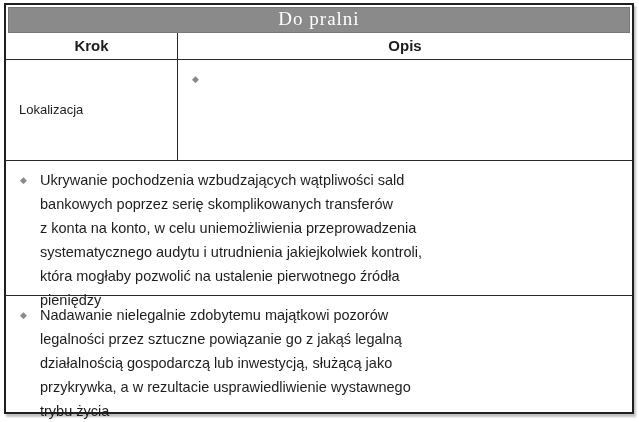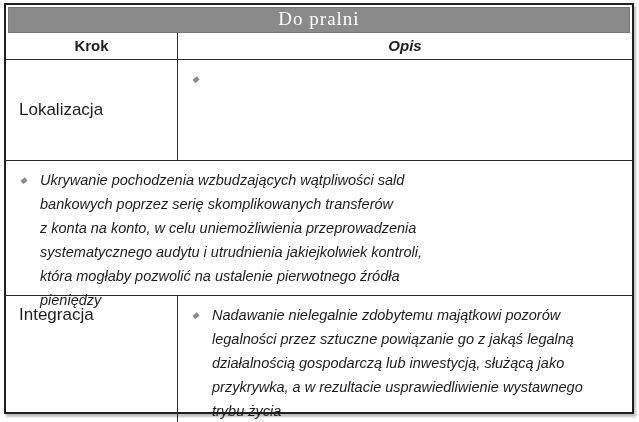--- a/index.html
+++ b/index.html
@@ -41,29 +41,29 @@
   .grid{flex:1 1 auto;display:flex;flex-direction:column;}
 
   .row{display:flex;border-bottom:1.6px solid var(--row-line);}
   .row:last-child{border-bottom:none;}
 
   .step-cell{
     flex:0 0 172px;width:172px;
     border-right:1.6px solid var(--row-line);
     padding-left:13px;
   }
-  .desc-cell{flex:1 1 auto;font-style:italic;}
+  .desc-cell{flex:1 1 auto;}
 
   .header-row{flex:0 0 26.5px;height:26.5px;border-bottom:1.8px solid var(--row-line);}
   .header-row .cell{
     display:flex;align-items:center;justify-content:center;
     font-weight:bold;font-size:15px;padding-left:0;text-align:right;
   }
 
-  .body-row .step-cell{display:flex;font-size:17px;line-height:24px;}
+  .body-row .step-cell{display:flex;font-size:13px;line-height:24px;}
   .valign-middle{align-items:center;}
   .valign-top{align-items:flex-start;padding-top:7px;}
 
   .row-1{flex:0 0 101px;height:101px;}
   .row-2{flex:0 0 135px;height:135px;}
   .row-3{flex:1 1 auto;}
 
   .body-row .desc-cell{
     display:flex;align-items:flex-start;
     padding:7px 20px 0 14px;
@@ -107,23 +107,20 @@
       </div>
 
       <div class="row body-row row-2">
         <div class="cell desc-cell">
           <span class="bullet">◆</span>
           <p class="desc">Ukrywanie pochodzenia wzbudzających wątpliwości sald bankowych poprzez serię skomplikowanych transferów z&nbsp;konta na konto, w celu uniemożliwienia przeprowadzenia systematycznego audytu i utrudnienia jakiejkolwiek kontroli, która mogłaby pozwolić na ustalenie pierwotnego źródła pieniędzy</p>
         </div>
       </div>
 
       <div class="row body-row row-3">
-        <div class="cell step-cell valign-top">
-          <span>Integracja</span>
-        </div>
         <div class="cell desc-cell">
           <span class="bullet">◆</span>
           <p class="desc">Nadawanie nielegalnie zdobytemu majątkowi pozorów legalności przez sztuczne powiązanie go z&nbsp;jakąś legalną działalnością gospodarczą lub inwestycją, służącą jako przykrywka, a&nbsp;w rezultacie usprawiedliwienie wystawnego trybu życia</p>
         </div>
       </div>
 
     </div>
   </div>
 </div>
 

